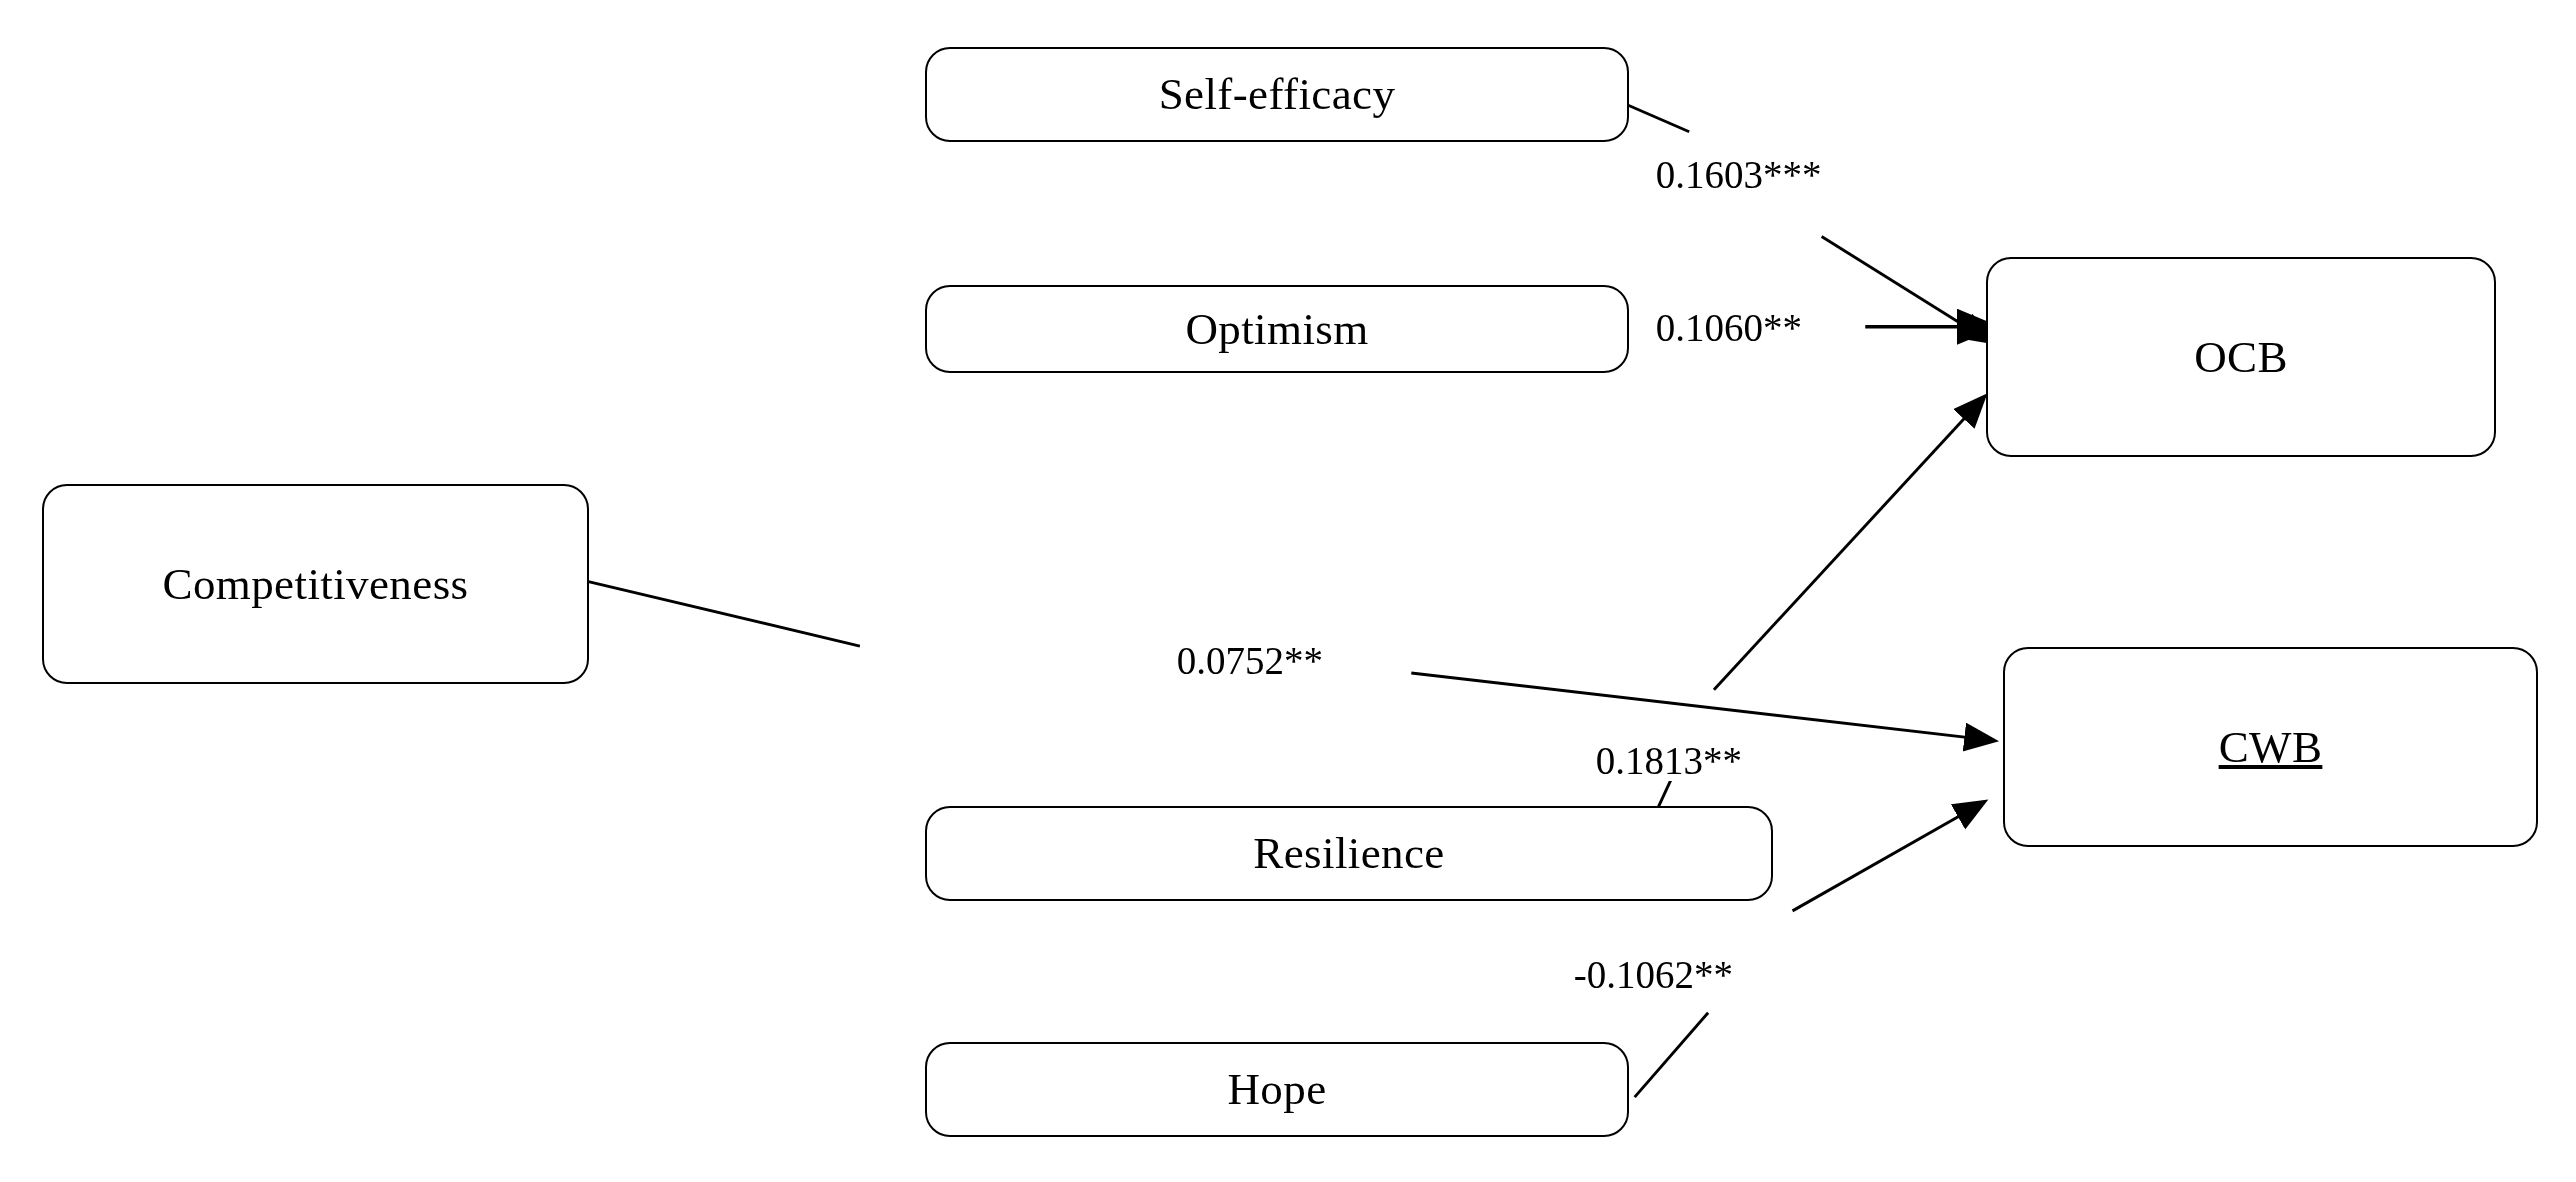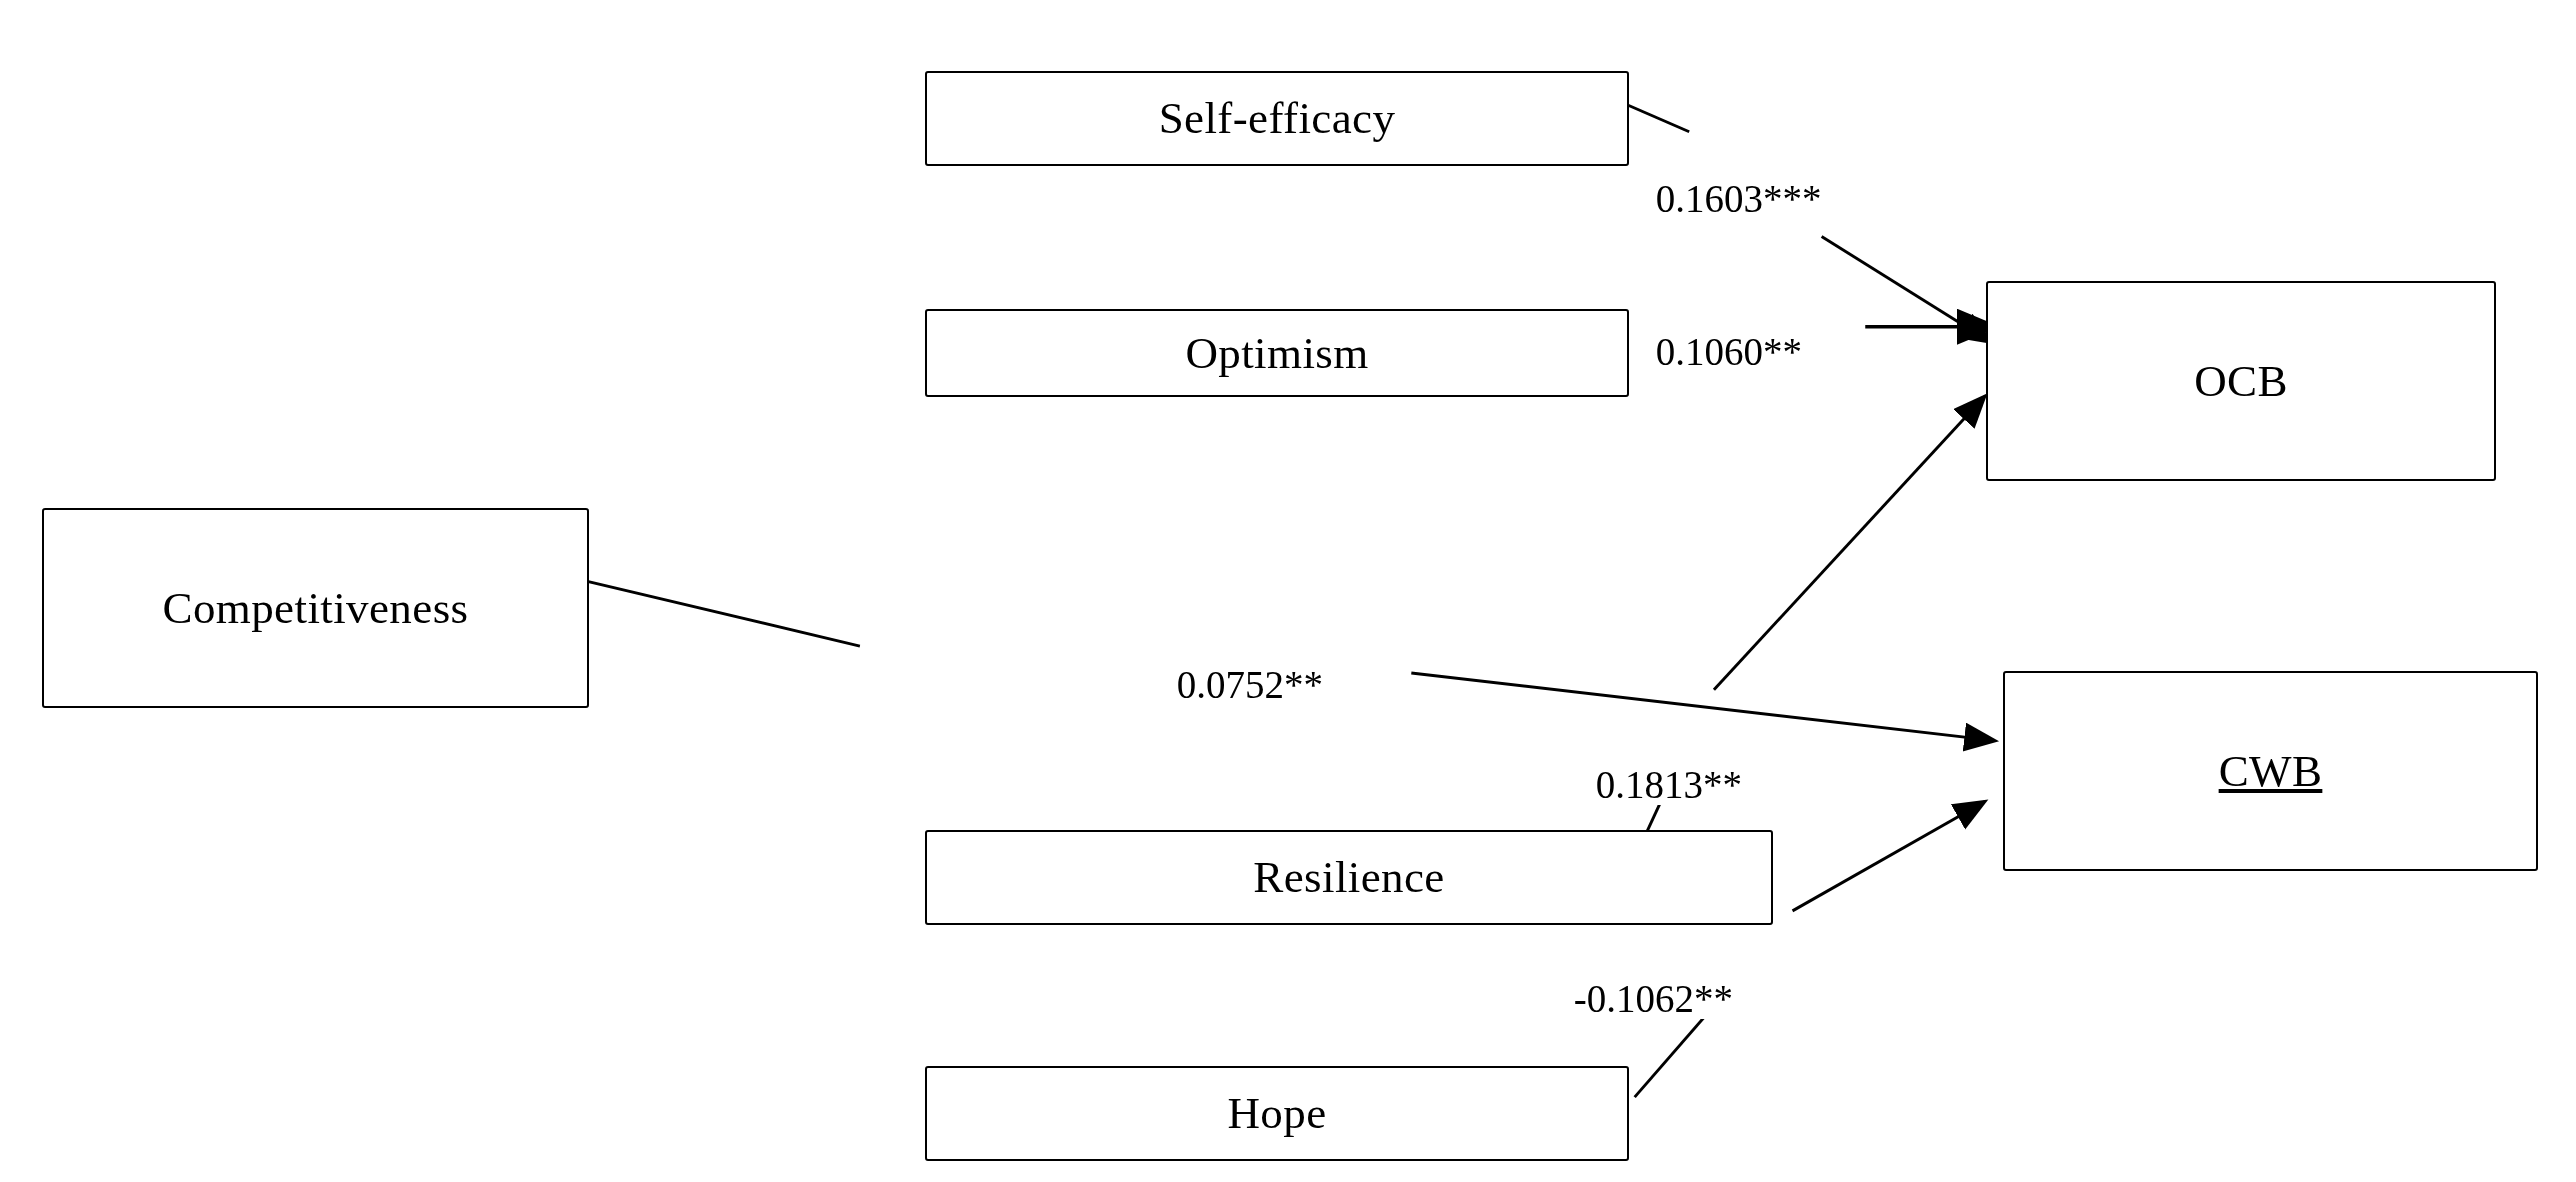--- a/index.html
+++ b/index.html
@@ -20,44 +20,42 @@
     left: 0;
     top: 0;
     width: 2576px;
     height: 1183px;
   }
   .node {
     position: absolute;
     box-sizing: border-box;
     background: #ffffff;
     border: 2.9px solid #000000;
-    border-radius: 3px;
+    border-radius: 25px;
     display: flex;
     align-items: center;
     justify-content: center;
     z-index: 3;
-    margin-top: 24px;
   }
   .node-label {
     font-size: 45px;
     line-height: 1;
     color: #000000;
     white-space: nowrap;
     letter-spacing: 0.4px;
   }
   .edge-label {
     position: absolute;
     font-size: 39px;
     line-height: 1;
     color: #000000;
     white-space: nowrap;
     z-index: 4;
     background: #ffffff;
     padding: 1.5px 5.8px;
-    margin-top: 24px;
   }
 </style>
 </head>
 <body>
 
 <div id="canvas">
 
   <svg id="wire" viewBox="0 0 3541 1626" xmlns="http://www.w3.org/2000/svg">
     <defs>
       <marker id="ah" markerWidth="13" markerHeight="13" refX="10.5" refY="5" orient="auto" markerUnits="strokeWidth">

